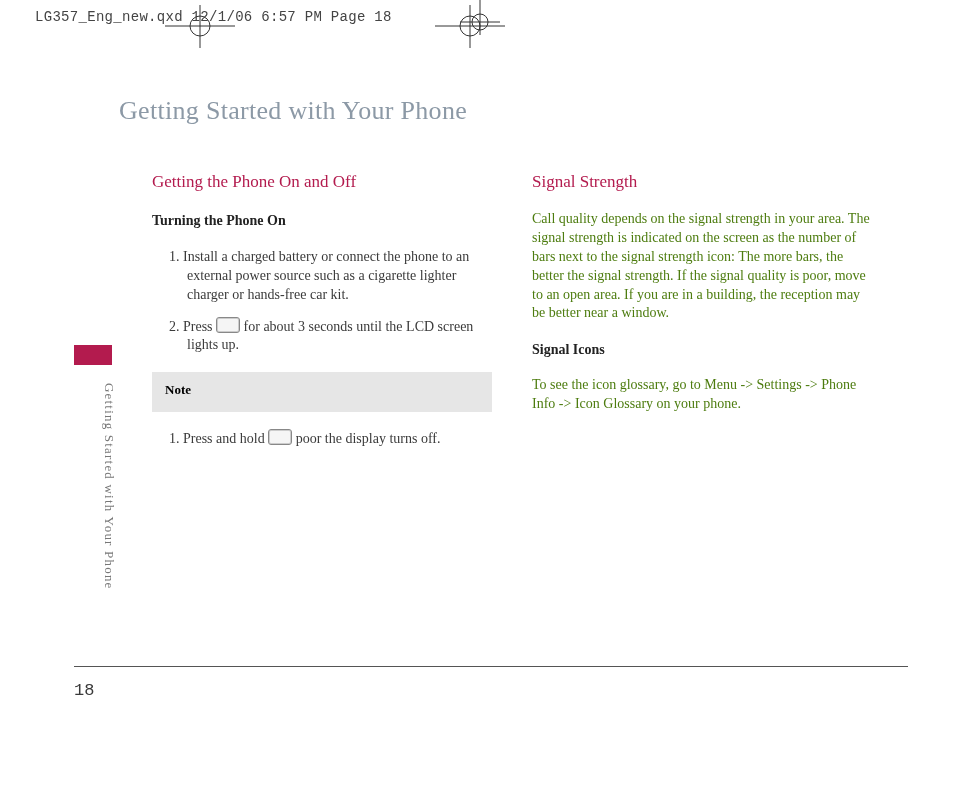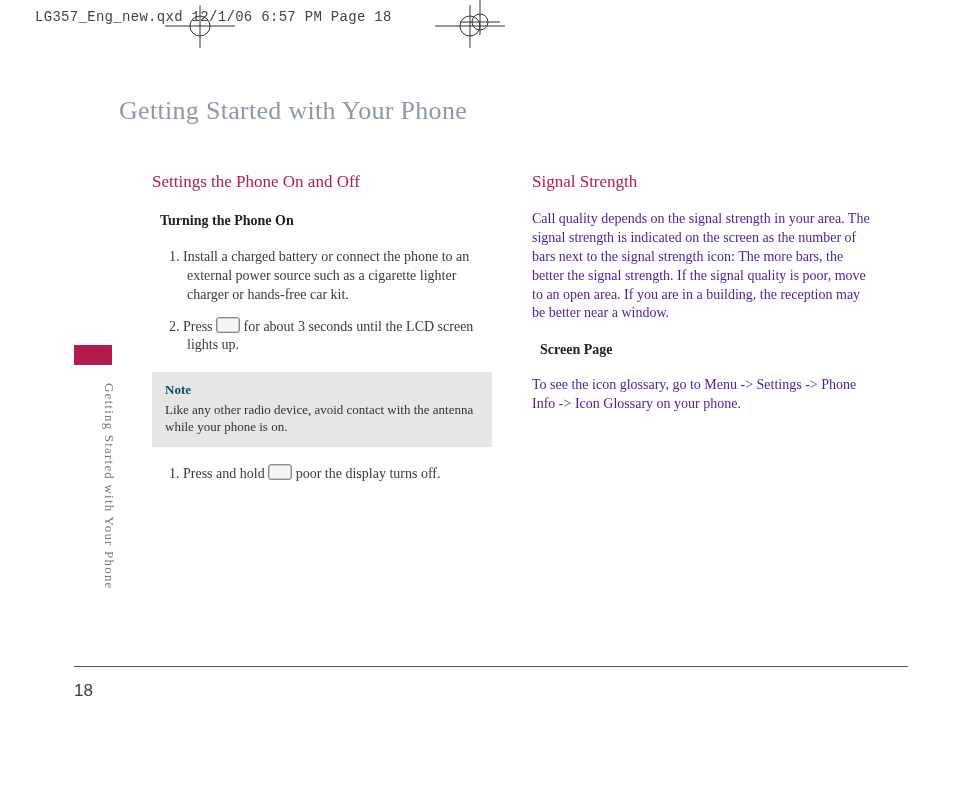--- a/index.html
+++ b/index.html
@@ -21,21 +21,21 @@
   
   .crop{position:absolute;pointer-events:none}
   .crop svg{display:block}
   
   .frame-bottom{
     position:absolute;left:74px;right:46px;top:666px;height:0;
     border-top:1px solid #555
   }
   .page-num{
     position:absolute;left:74px;top:680px;
-    font-family:Liberation Sans, sans-serif;font-size:17px;color:#3a3a3a
+    font-family:Liberation Mono, monospace;font-size:17px;color:#3a3a3a
   }
   
   .side-tab{
     position:absolute;left:74px;top:345px;width:38px;height:20px;
     background:#b31b4e
   }
   .side-label{
     position:absolute;left:118px;top:383px;
     transform-origin:left top;transform:rotate(90deg);
     font-family:Georgia,serif;font-size:13px;letter-spacing:1.2px;
@@ -48,37 +48,37 @@
   }
   
   .col{position:absolute;top:171px;width:340px}
   .col.left{left:152px}
   .col.right{left:532px}
   .h2{
     color:#b31b4e;font-size:17px;font-weight:400;
     margin:0 0 14px;font-family:Georgia,serif
   }
   .h3{
-    font-weight:700;font-size:14px;margin:18px 8px 6px;color:#222
+    font-weight:700;font-size:14px;margin:18px 0 6px;color:#222
   }
-  .para{margin:16px 0 10px;color:#4c1d95}
+  .para{margin:16px 0 10px;color:#4d7c0f}
   ol.steps{list-style:none;padding:0;margin:17px}
   ol.steps li{margin:0 0 12px;padding-left:18px;text-indent:-18px}
   .iconbtn{
     display:inline-block;width:22px;height:14px;
     border:1px solid #888;border-radius:3px;
     vertical-align:-2px;background:#f5f5f5;
     box-shadow:inset 0 0 0 1px #ccc
   }
   .notebox{
     background:#e6e6e6;border:1px solid #e6e6e6;
     padding:8px 12px 10px;margin-top:12px
   }
   .notebox .nt{
-    color:#0c4a6e;font-weight:700;font-size:13px;margin-bottom:2px
+    color:#000000;font-weight:700;font-size:13px;margin-bottom:2px
   }
   .notebox .nb{font-size:13px;color:#333;line-height:1.35}
   .bold{font-weight:400}
 </style>
 </head>
 <body>
 
 <div class="hdr">LG357_Eng_new.qxd  12/1/06  6:57 PM  Page 18</div>
 
 <div class="crop" style="left:450px;top:0">
@@ -112,43 +112,42 @@
 
 <div class="frame-bottom"></div>
 <div class="page-num">18</div>
 
 <div class="side-tab"></div>
 <div class="side-label">Getting Started with Your Phone</div>
 
 <div class="title">Getting Started with Your Phone</div>
 
 <div class="col left">
-  <div class="h2">Settings the Phone On and Off</div>
+  <div class="h2">Getting the Phone On and Off</div>
 
   <div class="h3">Turning the Phone On</div>
   <ol class="steps">
     <li>1. Install a charged battery or connect the phone to an external power source such as a cigarette lighter charger or hands-free car kit.</li>
     <li>
       <span>2. Press </span><span class="iconbtn"></span><span> for about 3 seconds until the LCD screen lights up.</span>
     </li>
   </ol>
 
   <div class="notebox">
     <div class="nt">Note</div>
-    <div class="nb">Like any other radio device, avoid contact with the antenna while your phone is on.</div>
   </div>
 
   <ol class="steps">
     <li>
       <span>1. Press and hold </span><span class="iconbtn"></span><span> poor the display turns off.</span>
     </li>
   </ol>
 </div>
 
 <div class="col right">
   <div class="h2">Signal Strength</div>
   <p class="para">Call quality depends on the signal strength in your area. The signal strength is indicated on the screen as the number of bars next to the signal strength icon: The more bars, the better the signal strength. If the signal quality is poor, move to an open area. If you are in a building, the reception may be better near a window.</p>
 
-  <div class="h3">Screen Page</div>
+  <div class="h3">Signal Icons</div>
   <p class="para">
     <span>To see the icon glossary, go to </span><span class="bold">Menu</span><span> -&gt; </span><span class="bold">Settings</span><span> -&gt; </span><span class="bold">Phone Info</span><span> -&gt; </span><span class="bold">Icon Glossary</span><span> on your phone.</span>
   </p>
 </div>
 
 </body></html>

